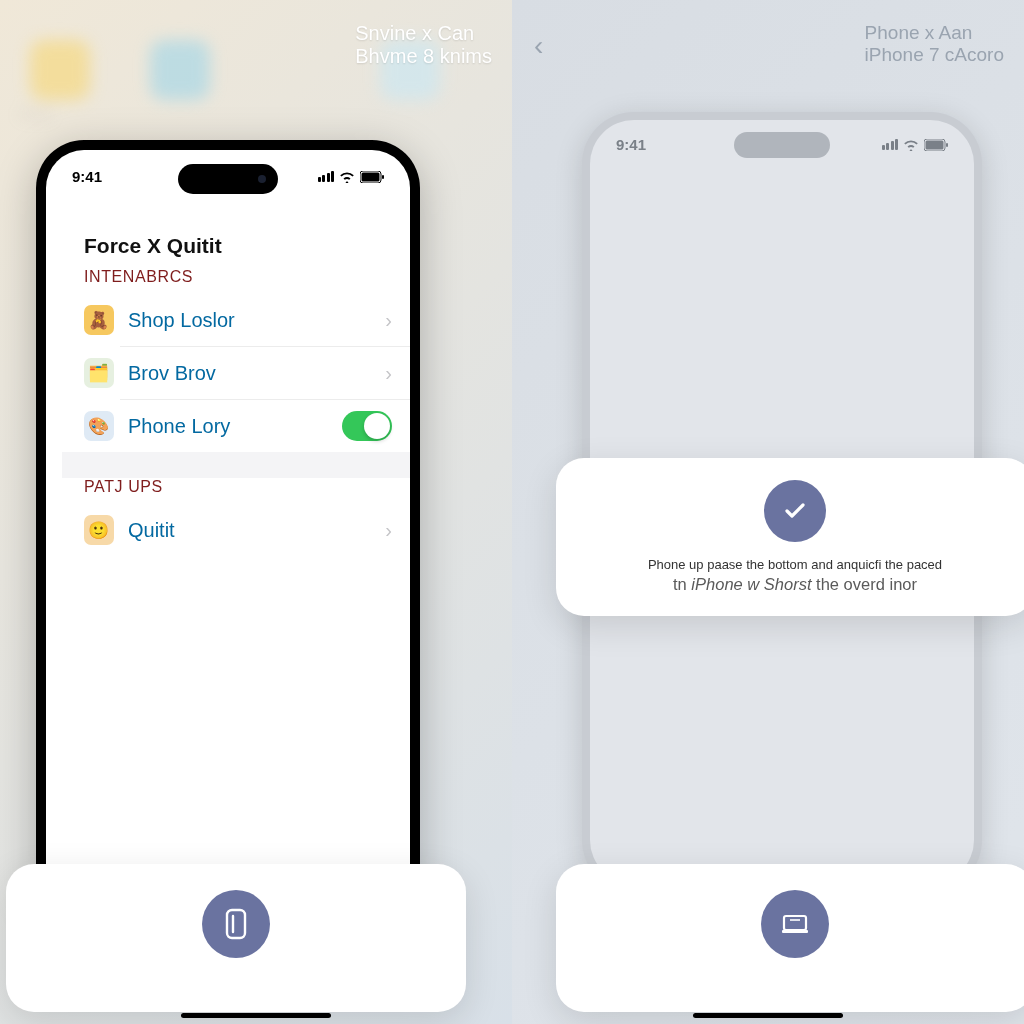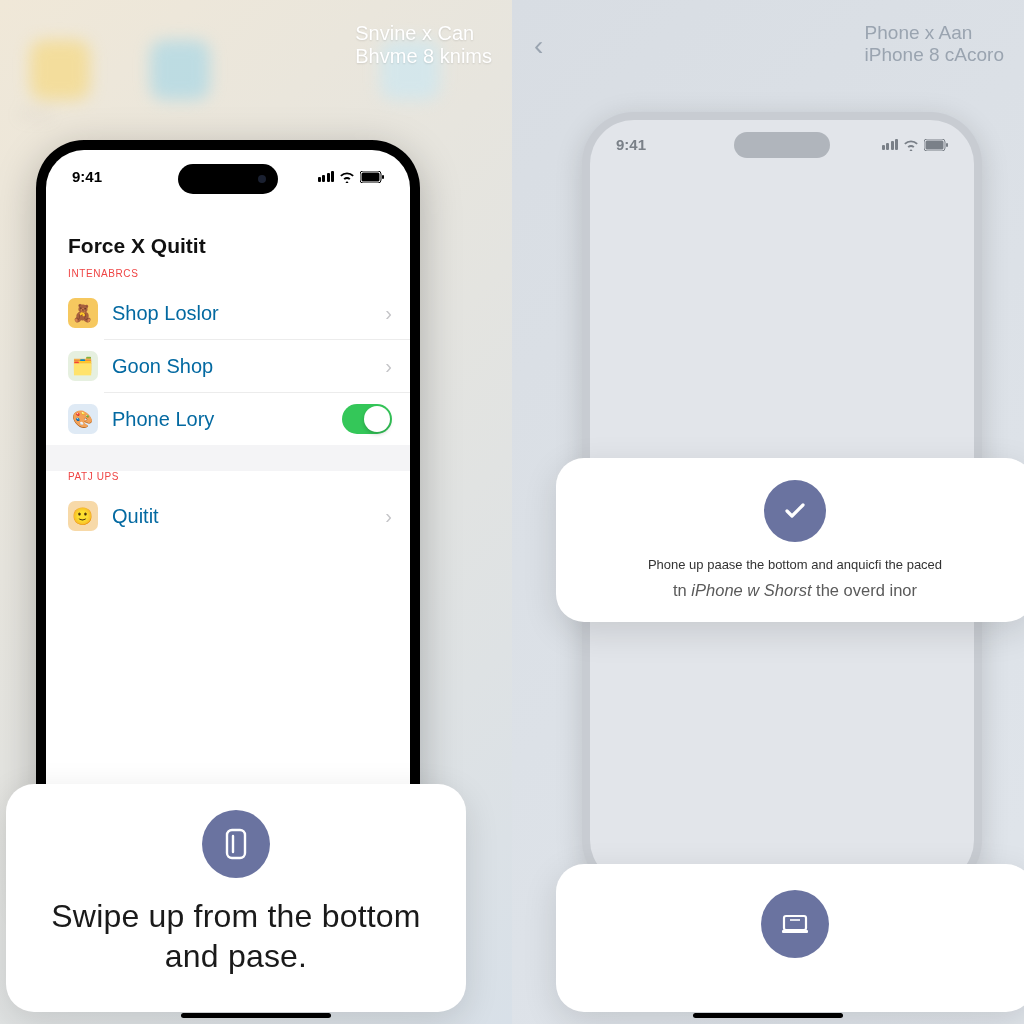--- a/index.html
+++ b/index.html
@@ -32,25 +32,25 @@
 
 .dynamic-island { position: absolute; top: 14px; left: 50%; transform: translateX(-50%); width: 100px; height: 30px; background: #000; border-radius: 18px; }
 .dynamic-island::after{content:"";position:absolute;right:12px;top:50%;transform:translateY(-50%);width:8px;height:8px;background:#1a2030;border-radius:50%;}
 .phone-right .dynamic-island{ width:96px; height:26px; background:#b0b5bc; top:12px; border-radius:15px;}
 .phone-right .dynamic-island::after{display:none;}
 
 .status-bar { position:absolute; top:18px; left:0; right:0; display:flex; justify-content:space-between; padding:0 26px; font-size:15px; font-weight:600; color:#000; }
 .phone-right .status-bar{ color:#7a8088; top:16px; }
 .status-icons { display:flex; gap:5px; align-items:center; font-size:13px; }
 
-.content { padding: 72px 0 0 0; }
+.content { padding: 72px 0 0 16px; }
 .page-title { font-size: 21px; font-weight: 700; padding: 12px 22px 10px; color:#111; }
 .desc { font-size: 13.5px; color:#666; line-height:1.45; padding: 0 22px 24px; }
 
-.section-hdr { font-size:10px; color:#ef4444; letter-spacing:.6px; padding:0 22px 8px; font-weight:500; }
+.section-hdr { font-size:16px; color:#7f1d1d; letter-spacing:.6px; padding:0 22px 8px; font-weight:500; }
 .list { background:#fff; }
 .row { display:flex; align-items:center; padding:11px 18px 11px 22px; gap:14px; }
 .row + .row { border-top:1px solid #ececec; margin-left:58px; padding-left:0; margin-right:0; }
 .row + .row .row-icon{ margin-left:-36px; }
 .row-icon { width:30px; height:30px; border-radius:7px; display:flex; align-items:center; justify-content:center; font-size:17px; }
 .ic-a{background:#f6c85f;} .ic-b{background:#e6f0e0;} .ic-c{background:#dfeaf5;} .ic-d{background:#f7d9a8;}
 .row-label { flex:1; font-size:20px; color:#0369a1; }
 .chev { color:#c5c5c8; font-size:20px; font-weight:300; }
 .toggle { width:50px; height:30px; border-radius:16px; background:#34c759; position:relative; }
 .toggle::after{content:"";position:absolute;right:2px;top:2px;width:26px;height:26px;background:#fff;border-radius:50%;box-shadow:0 2px 4px rgba(0,0,0,.2);}
@@ -59,21 +59,21 @@
 
 .card { position:absolute; background:#fff; border-radius:28px; padding:26px 32px 36px; box-shadow:0 10px 35px rgba(0,0,0,.12); text-align:center; }
 .card-left { bottom:12px; left:6px; right:46px; }
 .card-r1 { left:44px; right:-10px; top:458px; padding:22px 30px; }
 .card-r2 { left:44px; right:-10px; bottom:12px; }
 .circle-icon { width:68px; height:68px; margin:0 auto 18px; border-radius:50%; background:#6a73a0; display:flex; align-items:center; justify-content:center; }
 .circle-icon.med { width:62px; height:62px; margin-bottom:14px; }
 .circle-icon.chk { background:#6a73a0; }
 .card-title { font-size:32px; line-height:1.25; color:#1a1a1a; font-weight:400; letter-spacing:.2px; }
 .card-r1 .tip-title { font-size:13px; color:#333; line-height:1.45; }
-.card-r1 .tip-sub { font-size:16.5px; color:#5a5a5a; margin-top:6px; }
+.card-r1 .tip-sub { font-size:16.5px; color:#5a5a5a; }
 .italic { font-style: italic; }
 
 .home-bar { position:absolute; bottom:6px; left:50%; transform:translateX(-50%); width:150px; height:5px; background:#000; border-radius:3px; }
 
 .signal{display:inline-flex;gap:1.5px;align-items:flex-end;}
 .signal i{width:3px;background:currentColor;border-radius:1px;}
 .signal i:nth-child(1){height:5px}.signal i:nth-child(2){height:7px}.signal i:nth-child(3){height:9px}.signal i:nth-child(4){height:11px}
 </style>
 </head>
 <body>
@@ -118,21 +118,21 @@
 
         <div class="section-hdr">INTENABRCS</div>
         <div class="list">
           <div class="row">
             <div class="row-icon ic-a">🧸</div>
             <div class="row-label">Shop Loslor</div>
             <div class="chev">›</div>
           </div>
           <div class="row">
             <div class="row-icon ic-b">🗂️</div>
-            <div class="row-label">Goon Shop</div>
+            <div class="row-label">Brov Brov</div>
             <div class="chev">›</div>
           </div>
           <div class="row">
             <div class="row-icon ic-c">🎨</div>
             <div class="row-label">Phone Lory</div>
             <div class="toggle"></div>
           </div>
         </div>
         <div class="gap"></div>
         <div class="section-hdr">PATJ UPS</div>
@@ -147,30 +147,29 @@
     </div>
   </div>
 
   <div class="card card-left">
     <div class="circle-icon">
       <svg width="36" height="36" viewBox="0 0 36 36">
           <rect x="9" y="4" width="18" height="28" rx="5" fill="none" stroke="#fff" stroke-width="2.4"></rect>
           <line x1="15" y1="10" x2="15" y2="26" stroke="#fff" stroke-width="2.4" stroke-linecap="round"></line>
         </svg>
     </div>
-    <div class="card-title">Swipe up from the bottom and pase.</div>
   </div>
   <div class="home-bar"></div>
 </div>
 
 <div class="panel panel-right header-right">
   <div class="back-chevron">‹</div>
   <div class="header-text">
     <div>Phone x Aan</div>
-    <div>iPhone 8 cAcoro</div>
+    <div>iPhone 7 cAcoro</div>
   </div>
 
   <div class="phone phone-right">
     <div class="screen">
       <div class="dynamic-island"></div>
       <div class="status-bar">
         <span>9:41</span>
         <span class="status-icons">
           <span class="signal">
               <i></i>

